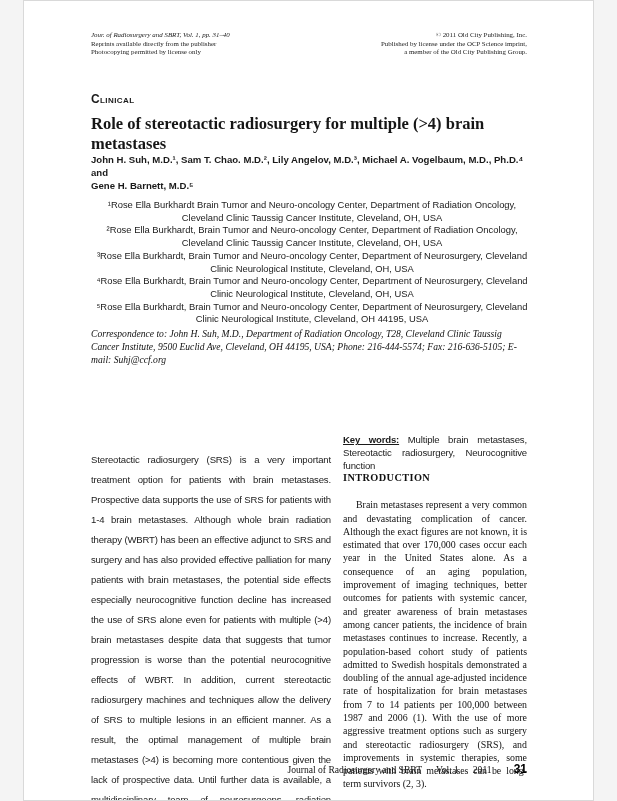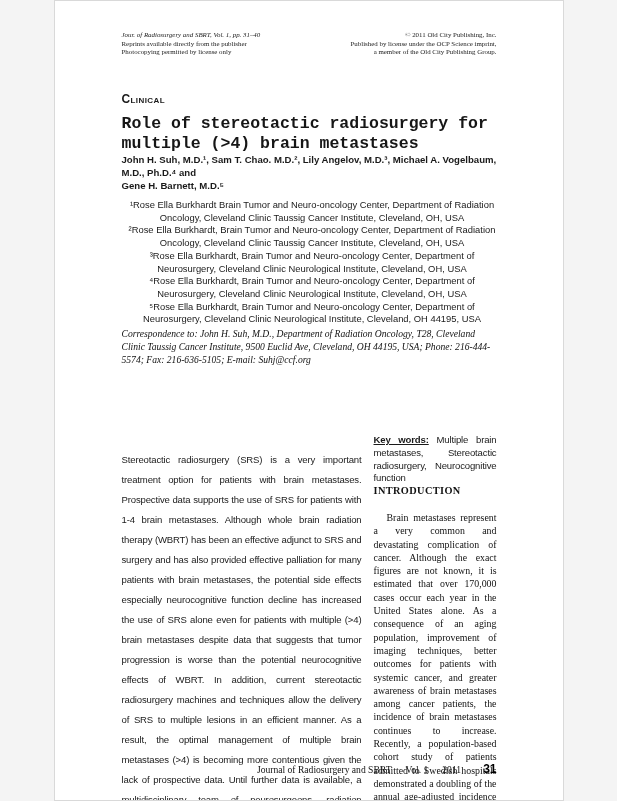--- a/index.html
+++ b/index.html
@@ -1,19 +1,19 @@
 <!DOCTYPE html>
 <html><head>
 <meta charset="utf-8">
 <style>
   * { margin: 0; padding: 0; box-sizing: border-box; }
   html, body { background: #f4f4f4; }
   .page {
     position: relative;
-    width: 510px;
+    width: 571px;
     height: 801px;
     margin: 0 auto;
     background: #ffffff;
     border: 1px solid #d9d9d9;
     color: #111;
     overflow: hidden;
     font-family: "Liberation Serif", serif;
   }
   
   .runhead {
@@ -36,21 +36,21 @@
     font-weight: bold;
     font-variant: small-caps;
     font-size: 12px;
     letter-spacing: 0.4px;
     color: #1a1a1a;
   }
   
   .title {
     position: absolute;
     top: 113px; left: 67px; right: 60px;
-    font-family: Liberation Mono, monospace;
+    font-family: Liberation Serif, serif;
     font-weight: bold;
     font-size: 16.5px;
     line-height: 20px;
     color: #161616;
   }
   
   .authors {
     position: absolute;
     top: 152px; left: 67px; right: 66px;
     font-family: "Liberation Sans", sans-serif;

